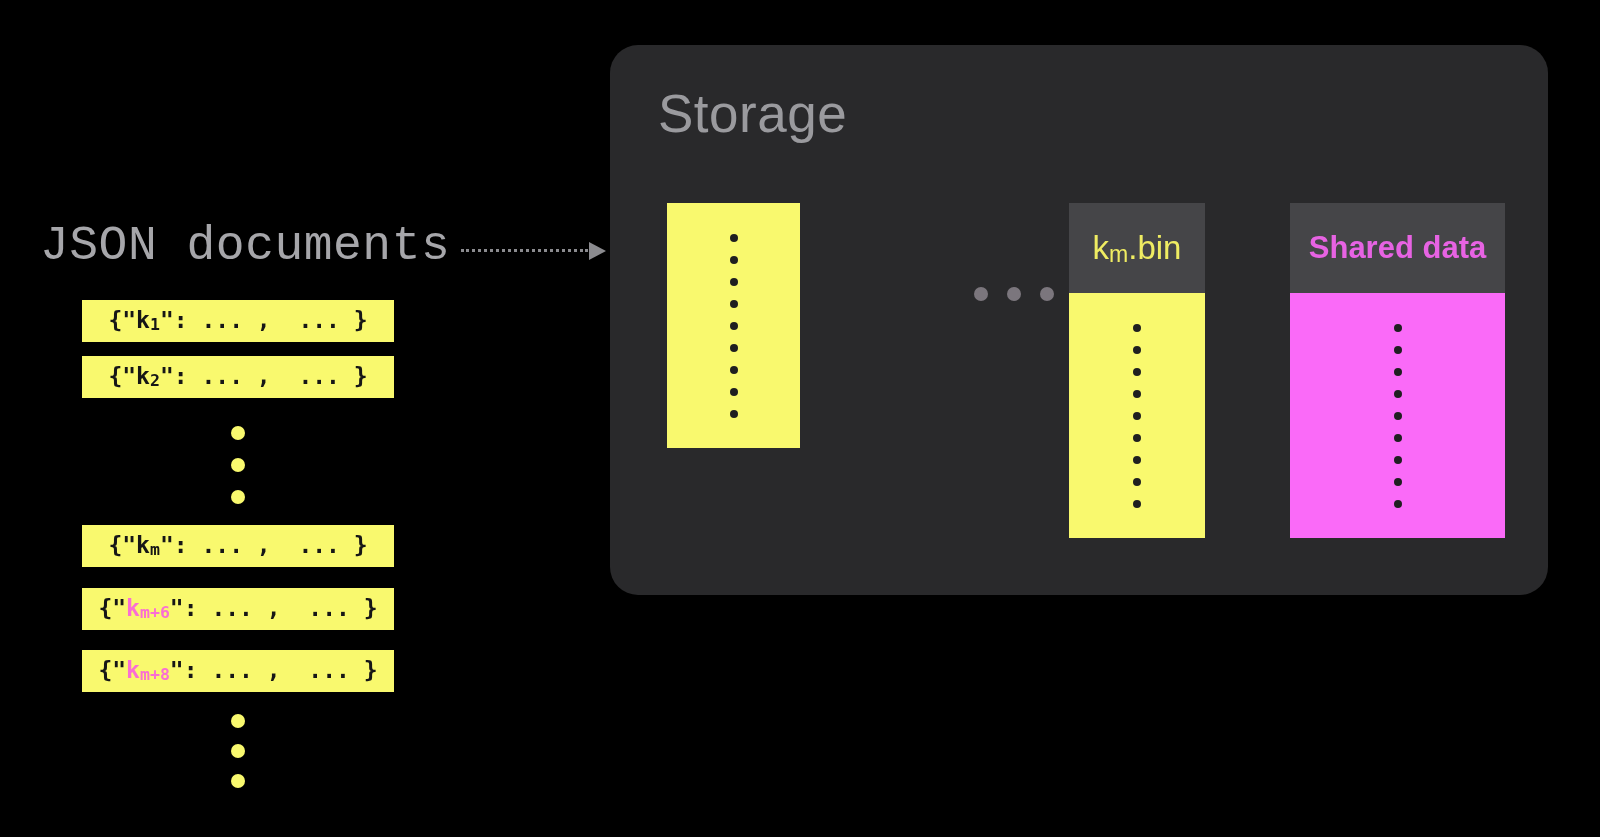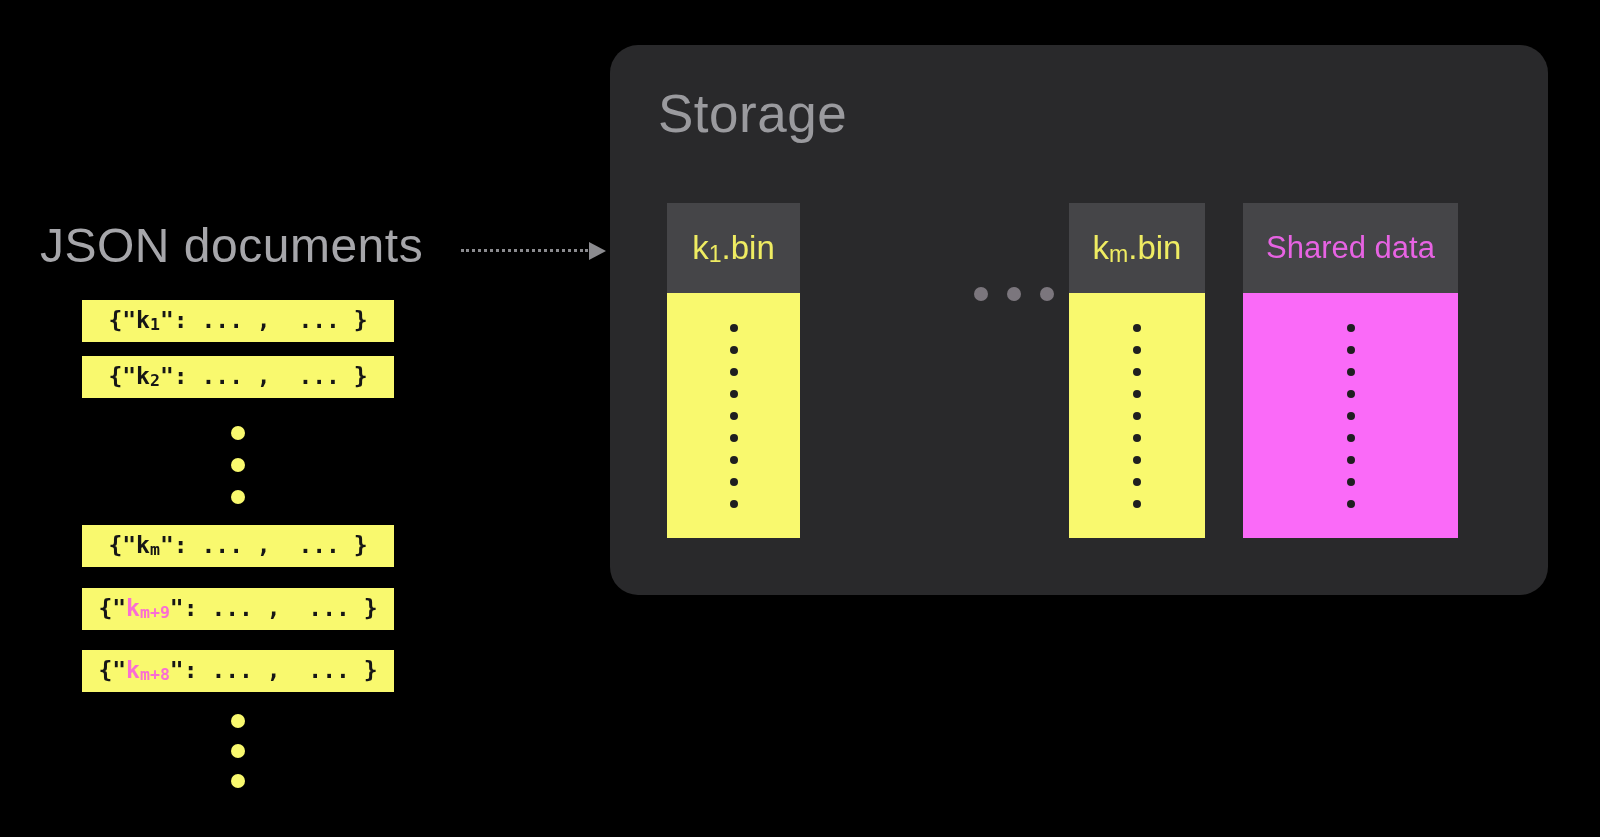--- a/index.html
+++ b/index.html
@@ -7,21 +7,21 @@
     --bin-label-yellow:#EFEC62; --shared-magenta:#FA6AF8; --shared-label-magenta:#E763E3;
     --pink-key:#FA6ED3; --panel-bg:#29292B; --header-bg:#454548;
     --storage-title-gray:#9A9A9E; --left-title-gray:#A6A6AA; --arrow-gray:#8B8B8F;
     --header-dot-gray:#7B767D; --record-dot-dark:#1F1F20; --doc-text-dark:#161616;
   }
   html,body{margin:0;padding:0;background:var(--background);}
   .stage{position:relative;width:1600px;height:837px;background:var(--background);
     font-family:"Liberation Sans",sans-serif;overflow:hidden;}
 
   .json-title{position:absolute;left:40px;top:220px;font-size:48px;line-height:52px;
-    color:var(--left-title-gray);letter-spacing:0.5px;white-space:nowrap;}
+    color:var(--left-title-gray);letter-spacing:0.5px;white-space:nowrap;font-family:Liberation Mono, monospace;}
 
   .arrow-line{position:absolute;left:461px;top:249px;width:127px;height:0;
     border-top:3px dotted var(--arrow-gray);}
   .arrow-head{position:absolute;left:589px;top:242px;width:0;height:0;
     border-left:17px solid var(--arrow-gray);border-top:9px solid transparent;
     border-bottom:9px solid transparent;}
 
   .doc-box{position:absolute;left:82px;width:312px;height:42px;background:var(--doc-yellow);
     display:flex;align-items:center;justify-content:center;}
   .mono{font-family:"DejaVu Sans Mono",monospace;font-weight:bold;font-size:23px;
@@ -39,21 +39,21 @@
     background:var(--panel-bg);border-radius:28px;}
   .panel-title{position:absolute;left:48px;top:40px;font-size:53px;line-height:58px;
     color:var(--storage-title-gray);letter-spacing:0.5px;}
 
   .bin{position:absolute;top:158px;width:133px;}
   .bin .hd{height:90px;background:var(--header-bg);display:flex;align-items:center;
     justify-content:center;}
   .bin .bd{height:245px;background:var(--bin-yellow);display:flex;flex-direction:column;
     align-items:center;padding-top:31px;box-sizing:border-box;gap:14px;}
   .bin.b1{left:57px;} .bin.b2{left:215px;} .bin.b3{left:459px;width:136px;}
-  .bin.shared{left:633px;width:215px;}
+  .bin.shared{left:680px;width:215px;font-weight:bold;}
   .bin.shared .bd{background:var(--shared-magenta);}
   .bin-label{font-size:33px;color:var(--bin-label-yellow);white-space:nowrap;}
   .bin-label .sub{font-size:0.7em;vertical-align:-0.12em;}
   .shared-label{font-size:31px;color:var(--shared-label-magenta);white-space:nowrap;}
   .rdot{width:8px;height:8px;border-radius:50%;background:var(--record-dot-dark);flex:0 0 auto;}
 
   .hdots{position:absolute;left:364px;top:242px;display:flex;gap:19px;}
   .gdot{width:14px;height:14px;border-radius:50%;background:var(--header-dot-gray);}
 </style>
 </head>
@@ -78,40 +78,37 @@
     <span class="ydot"></span>
   <span class="ydot"></span>
       <span class="ydot"></span>
     </div>
 
   <div class="doc-box" style="top:525px">
     <span class="mono"><span>{"</span><span class="key"><span>k</span><span class="sub">m</span></span><span>": ... ,  ... }</span></span>
   </div>
 
   <div class="doc-box" style="top:588px">
-    <span class="mono"><span>{"</span><span class="key pink"><span>k</span><span class="sub">m+9</span></span><span>": ... ,  ... }</span></span>
+    <span class="mono"><span>{"</span><span class="key pink"><span>k</span><span class="sub">m+6</span></span><span>": ... ,  ... }</span></span>
   </div>
 
   <div class="doc-box" style="top:650px">
     <span class="mono"><span>{"</span><span class="key pink"><span>k</span><span class="sub">m+8</span></span><span>": ... ,  ... }</span></span>
   </div>
 
   <div class="vdots-left g2">
     <span class="ydot"></span>
   <span class="ydot"></span>
       <span class="ydot"></span>
     </div>
 
   <div class="panel">
     <div class="panel-title">Storage</div>
 
     <div class="bin b1">
-      <div class="hd">
-        <span class="bin-label"><span>k</span><span class="sub">1</span><span>.bin</span></span>
-      </div>
       <div class="bd">
         <span class="rdot"></span>
       <span class="rdot"></span>
           <span class="rdot"></span>
           <span class="rdot"></span>
           <span class="rdot"></span>
           <span class="rdot"></span>
           <span class="rdot"></span>
           <span class="rdot"></span>
           <span class="rdot"></span>

